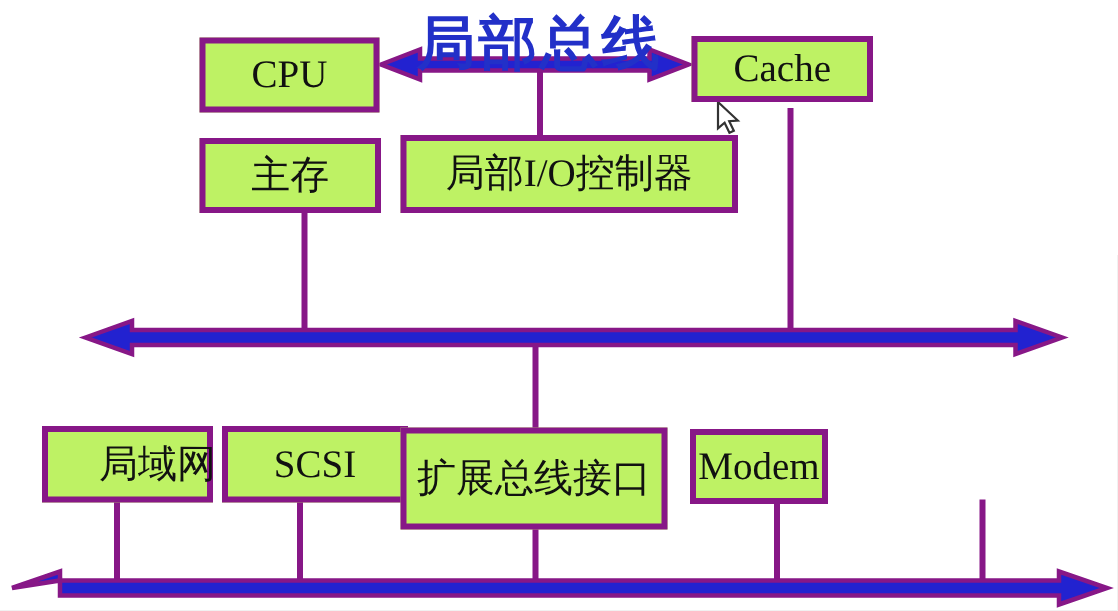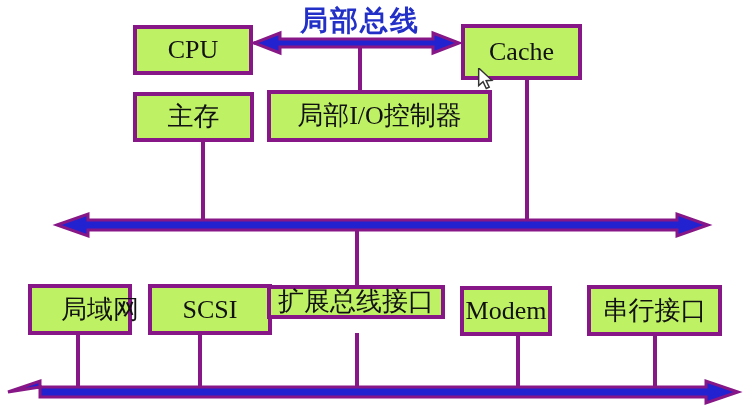--- a/index.html
+++ b/index.html
@@ -18,21 +18,21 @@
     background:#bef264;
     color:#111111;
     display:flex;align-items:center;justify-content:center;
     font-size:26px;
     line-height:1;
     white-space:nowrap;
   }
   .bus-label{
     position:absolute;
     color:#2230c8;
-    font-size:28px;
+    font-size:39px;
     font-weight:bold;
     letter-spacing:2px;
     text-align:center;
     white-space:nowrap;
     transform:translateX(-50%);
   }
   #cursor{position:absolute;left:477px;top:68px;}
 </style>
 </head>
 <body>
@@ -56,26 +56,25 @@
     <polygon fill="#2222d0" stroke="#871787" stroke-width="3" stroke-linejoin="miter" points="254,43 280,33 280,39 433,39 433,33 459,43 433,53 433,47 280,47 280,53"></polygon>
 
     <polygon fill="#2222d0" stroke="#871787" stroke-width="3" stroke-linejoin="miter" points="57,225 88,214 88,220 677,220 677,214 708,225 677,236 677,230 88,230 88,236"></polygon>
 
     <polygon fill="#2222d0" stroke="#871787" stroke-width="3" stroke-linejoin="miter" points="8,392 40,381 40,387 706,387 706,381 738,392 706,403 706,397 40,397 40,387"></polygon>
   </svg>
 
   <div class="bus-label" style="left:360px;top:2px;">局部总线</div>
 
   <div class="box" style="left:133px;top:25px;width:120px;height:50px;">CPU</div>
-  <div class="box" style="left:461px;top:24px;width:121px;height:56px;">Cache</div>
+  <div class="box" style="left:461px;top:24px;width:121px;height:44px;">Cache</div>
   <div class="box" style="left:267px;top:90px;width:225px;height:52px;">局部I/O控制器</div>
   <div class="box" style="left:133px;top:92px;width:121px;height:50px;">主存</div>
-  <div class="box" style="left:28px;top:284px;width:104px;height:51px;padding-left:40px;">局域网</div>
+  <div class="box" style="left:28px;top:284px;width:114px;height:51px;padding-left:40px;">局域网</div>
   <div class="box" style="left:148px;top:284px;width:124px;height:51px;">SCSI</div>
-  <div class="box" style="left:267px;top:285px;width:178px;height:34px;">扩展总线接口</div>
+  <div class="box" style="left:267px;top:285px;width:178px;height:68px;">扩展总线接口</div>
   <div class="box" style="left:460px;top:286px;width:92px;height:50px;">Modem</div>
-  <div class="box" style="left:587px;top:285px;width:135px;height:51px;">串行接口</div>
 
   <svg id="cursor" width="18" height="22" viewBox="0 0 12 15" xmlns="http://www.w3.org/2000/svg">
     <polygon points="1,0 1,12 4,9.4 6.2,14 8.2,13.1 6.1,8.7 10,8.4" fill="#ffffff" stroke="#333333" stroke-width="1"></polygon>
   </svg>
 
 </div>
 
 </body></html>

